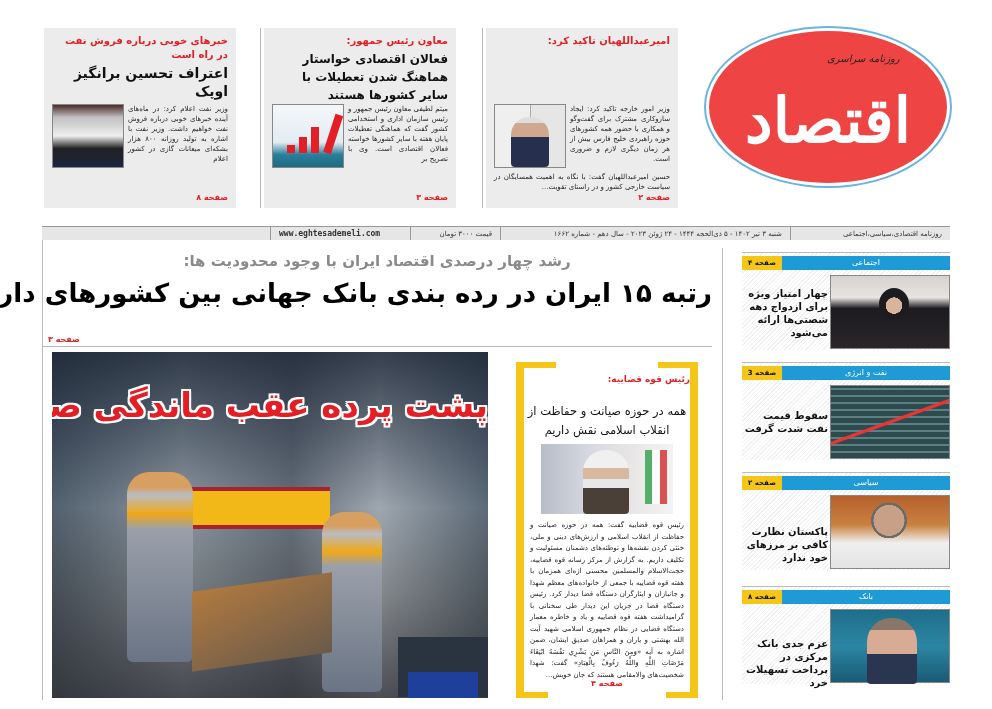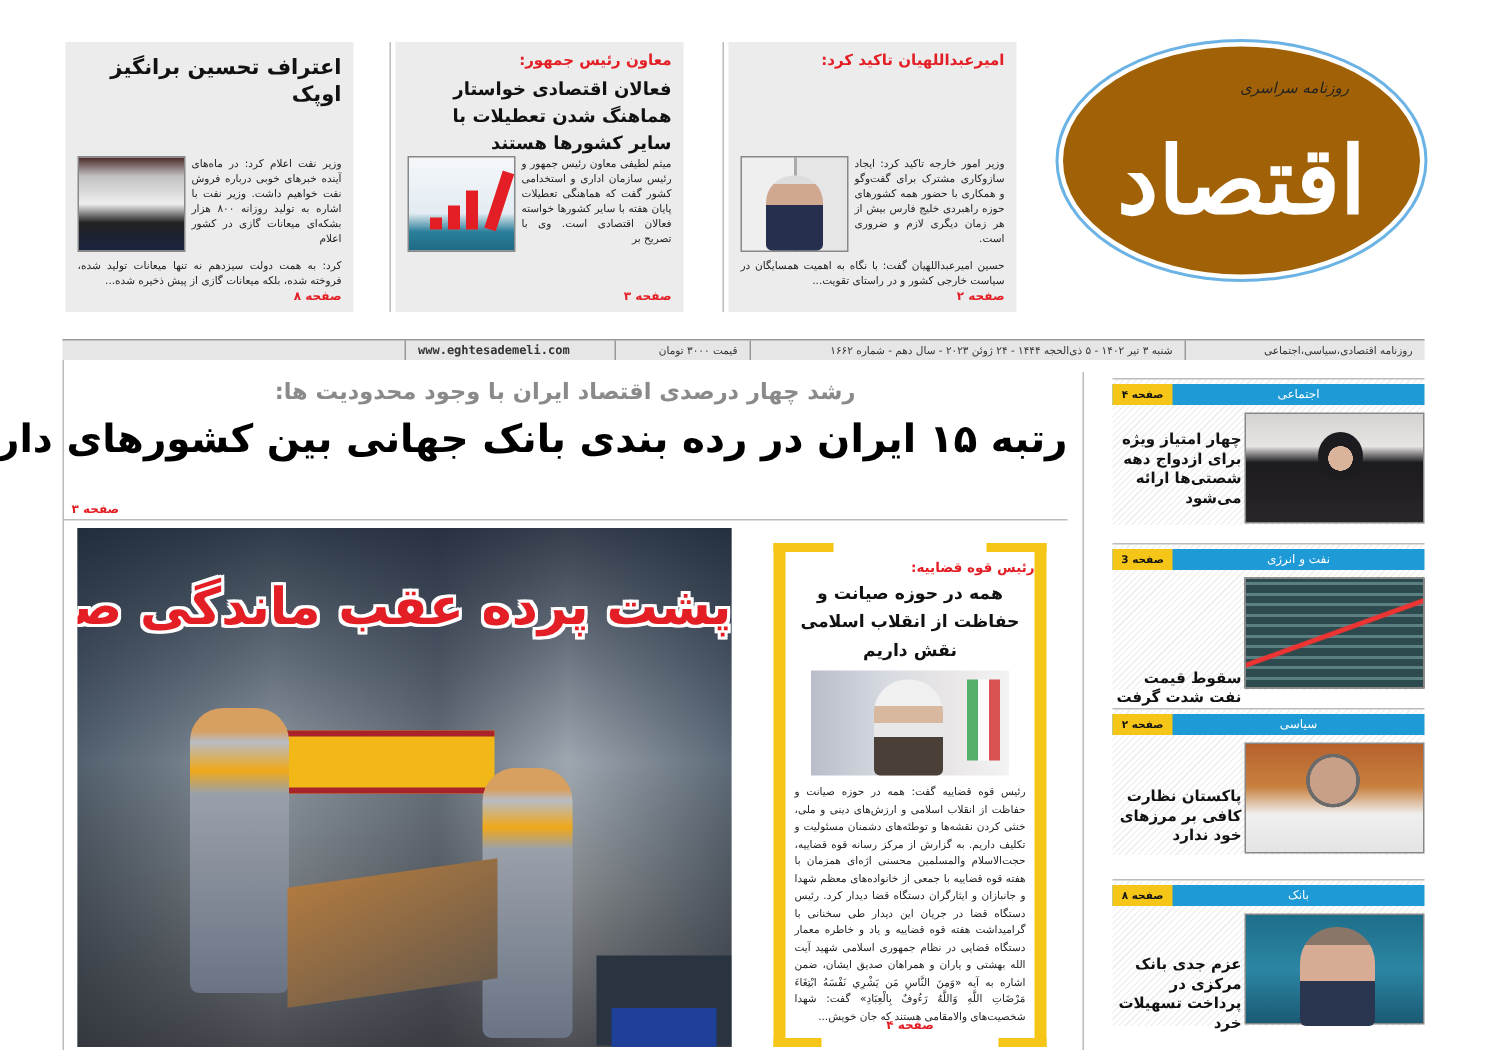--- a/index.html
+++ b/index.html
@@ -21,21 +21,21 @@
   }
   .teaser .body2 {
     position: absolute; right: 8px; top: 144px; width: 176px; font-size: 7px; line-height: 10px; text-align: justify; color: #222;
   }
   .teaser .page { position: absolute; right: 8px; bottom: 6px; color: #e31e24; font-weight: bold; font-size: 8px; }
   .vsep { position: absolute; top: 28px; width: 1px; height: 180px; background: #bbb; }
 
   
   .logo {
     position: absolute; left: 706px; top: 28px; width: 244px; height: 158px;
-    border-radius: 50%; background: #a16207; border: 3px solid #fff; box-shadow: 0 0 0 2px #6ab3e4;
+    border-radius: 50%; background: #ef4444; border: 3px solid #fff; box-shadow: 0 0 0 2px #6ab3e4;
     overflow: hidden;
   }
   .logo .sub { position: absolute; top: 22px; left: 118px; font-size: 10px; color: #222; font-style: italic; font-family: "DejaVu Serif", serif; }
   .logo .main {
     position: absolute; top: 40px; left: 0; width: 100%; text-align: center;
     font-family: "DejaVu Serif", serif; font-weight: bold; font-size: 62px; color: #fff; line-height: 100px;
   }
 
   
   .infobar {
@@ -90,21 +90,21 @@
   
   .ybox {
     position: absolute; left: 516px; top: 362px; width: 182px; height: 336px; background: #fff;
     border-left: 8px solid #f5c518; border-right: 8px solid #f5c518;
   }
   .ybox::before { content: ""; position: absolute; left: -8px; top: 0; width: 40px; height: 6px; background: #f5c518; }
   .ybox::after  { content: ""; position: absolute; right: -8px; top: 0; width: 40px; height: 6px; background: #f5c518; }
   .ybox .ybot-l { position: absolute; left: -8px; bottom: 0; width: 32px; height: 6px; background: #f5c518; }
   .ybox .ybot-r { position: absolute; right: -8px; bottom: 0; width: 32px; height: 6px; background: #f5c518; }
   .ybox .kicker { margin-top: 12px; color: #e31e24; font-weight: bold; font-size: 9px; text-align: right; }
-  .ybox .title { font-weight: bold; font-size: 11.5px; line-height: 19px; text-align: center; margin-top: 2px; }
+  .ybox .title { font-weight: normal; font-size: 11.5px; line-height: 19px; text-align: center; margin-top: 18px; }
   .ybox .photo {
     margin: 4px auto 0; width: 132px; height: 70px;
     background: linear-gradient(90deg, #b9bdc8 0%, #d8dbe2 40%, #e9e6e6 70%, #f3f3f3 100%); position: relative;
   }
   .ybox .photo .flag { position: absolute; right: 6px; top: 6px; width: 22px; height: 54px;
     background: linear-gradient(90deg, #2da04a 0 33%, #fff 33% 66%, #d42a2a 66%); opacity: 0.8; }
   .ybox .photo .person { position: absolute; left: 42px; top: 6px; width: 46px; height: 64px;
     border-radius: 22px 22px 4px 4px; background: linear-gradient(180deg, #f0f0f0 0 28%, #d9b8a0 28% 45%, #e8e8e8 45% 60%, #4a4038 60%); }
   .ybox .body { margin: 6px 6px 0; font-size: 7px; line-height: 11.5px; text-align: justify; color: #222; }
   .ybox .page { position: absolute; bottom: 10px; left: 0; width: 100%; text-align: center; color: #e31e24; font-weight: bold; font-size: 8px; }
@@ -160,24 +160,24 @@
     <span class="b" style="left:26px;height:16px;"></span>
     <span class="b" style="left:38px;height:26px;"></span>
     <span class="b" style="left:50px;height:40px;transform:rotate(18deg);transform-origin:bottom;"></span>
   </div>
   <div class="body">میثم لطیفی معاون رئیس جمهور و رئیس سازمان اداری و استخدامی کشور گفت که هماهنگی تعطیلات پایان هفته با سایر کشورها خواسته فعالان اقتصادی است. وی با تصریح بر</div>
   <div class="page">صفحه ۳</div>
 </div>
 <div class="vsep" style="left:260px;"></div>
 
 <div class="teaser" style="left:44px;">
+  <div class="kicker">خبرهای خوبی درباره فروش نفت در راه است</div>
   <div class="title" style="font-size:14px;">اعتراف تحسین برانگیز اوپک</div>
   <div class="photo ph-t1"></div>
   <div class="body">وزیر نفت اعلام کرد: در ماه‌های آینده خبرهای خوبی درباره فروش نفت خواهیم داشت. وزیر نفت با اشاره به تولید روزانه ۸۰۰ هزار بشکه‌ای میعانات گازی در کشور اعلام</div>
-  <div class="body2">کرد: به همت دولت سیزدهم نه تنها میعانات تولید شده، فروخته شده، بلکه میعانات گازی از پیش ذخیره شده...</div>
   <div class="page">صفحه ۸</div>
 </div>
 
 <div class="logo">
   <div class="sub">روزنامه سراسری</div>
   <div class="main">اقتصاد ملی</div>
 </div>
 
 <div class="infobar">
   <div class="seg" style="width:160px;">روزنامه اقتصادی،سیاسی،اجتماعی</div>
@@ -225,21 +225,21 @@
   <div class="photo ph-social"></div>
   <div class="text">چهار امتیاز ویژه برای ازدواج دهه شصتی‌ها ارائه می‌شود</div>
 </div>
 
 <div class="sb-item" style="top:362px;">
   <div class="bar">
     <span class="cat">نفت و انرژی</span>
     <span class="pg">صفحه 3</span>
   </div>
   <div class="photo ph-oil"></div>
-  <div class="text" style="top:46px;margin-top:37px;">سقوط قیمت نفت شدت گرفت</div>
+  <div class="text" style="top:46px;">سقوط قیمت نفت شدت گرفت</div>
 </div>
 
 <div class="sb-item" style="top:472px;">
   <div class="bar">
     <span class="cat">سیاسی</span>
     <span class="pg">صفحه ۲</span>
   </div>
   <div class="photo ph-pol"></div>
   <div class="text" style="top:52px;">پاکستان نظارت کافی بر مرزهای خود ندارد</div>
 </div>

